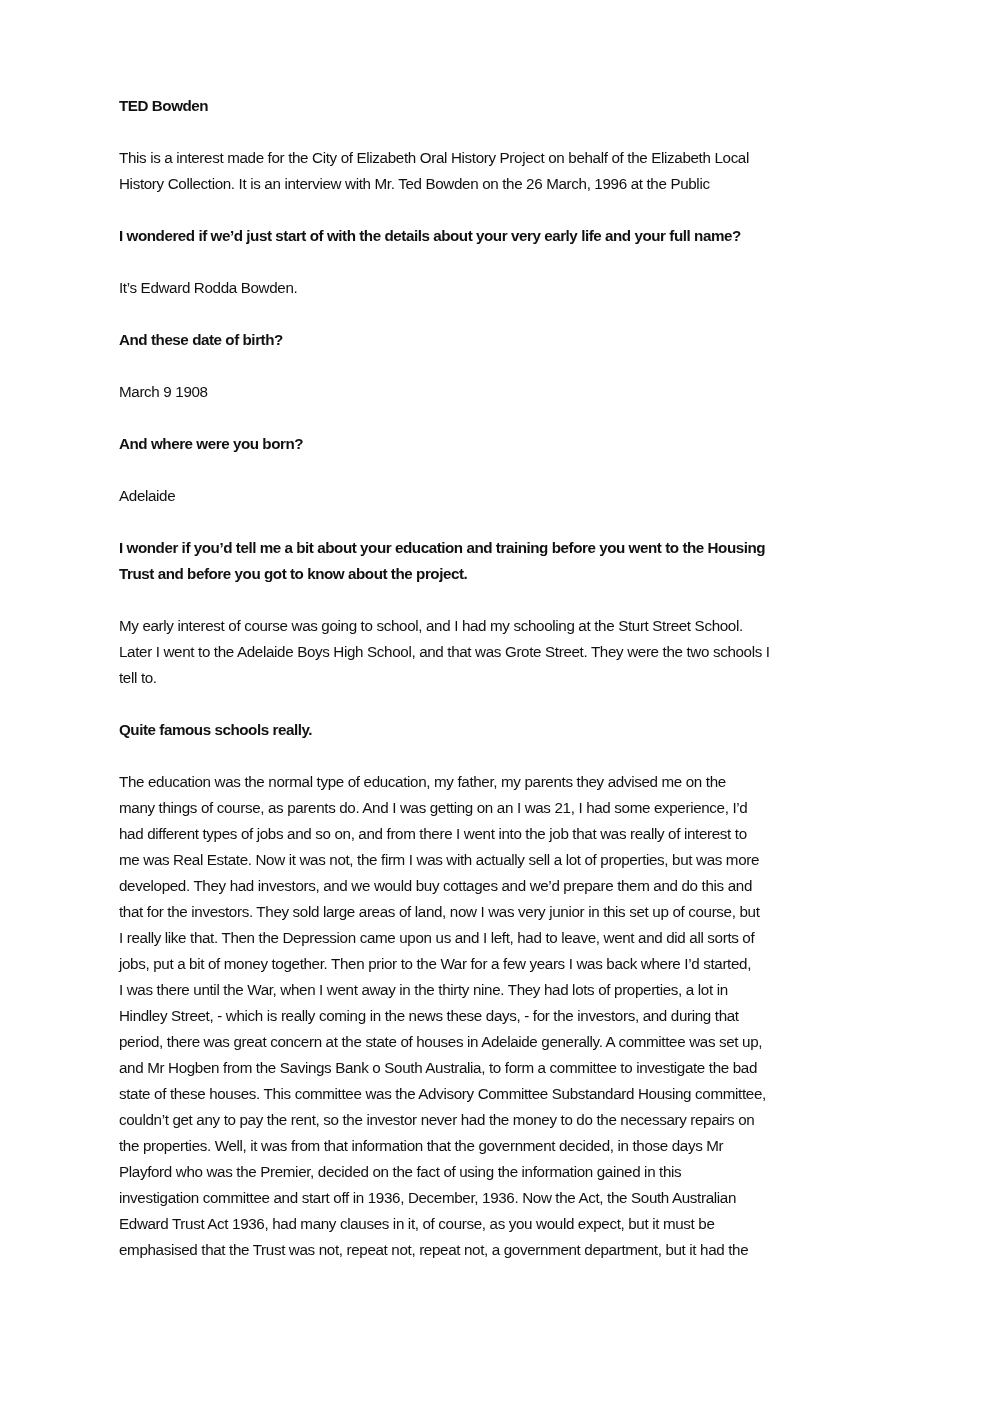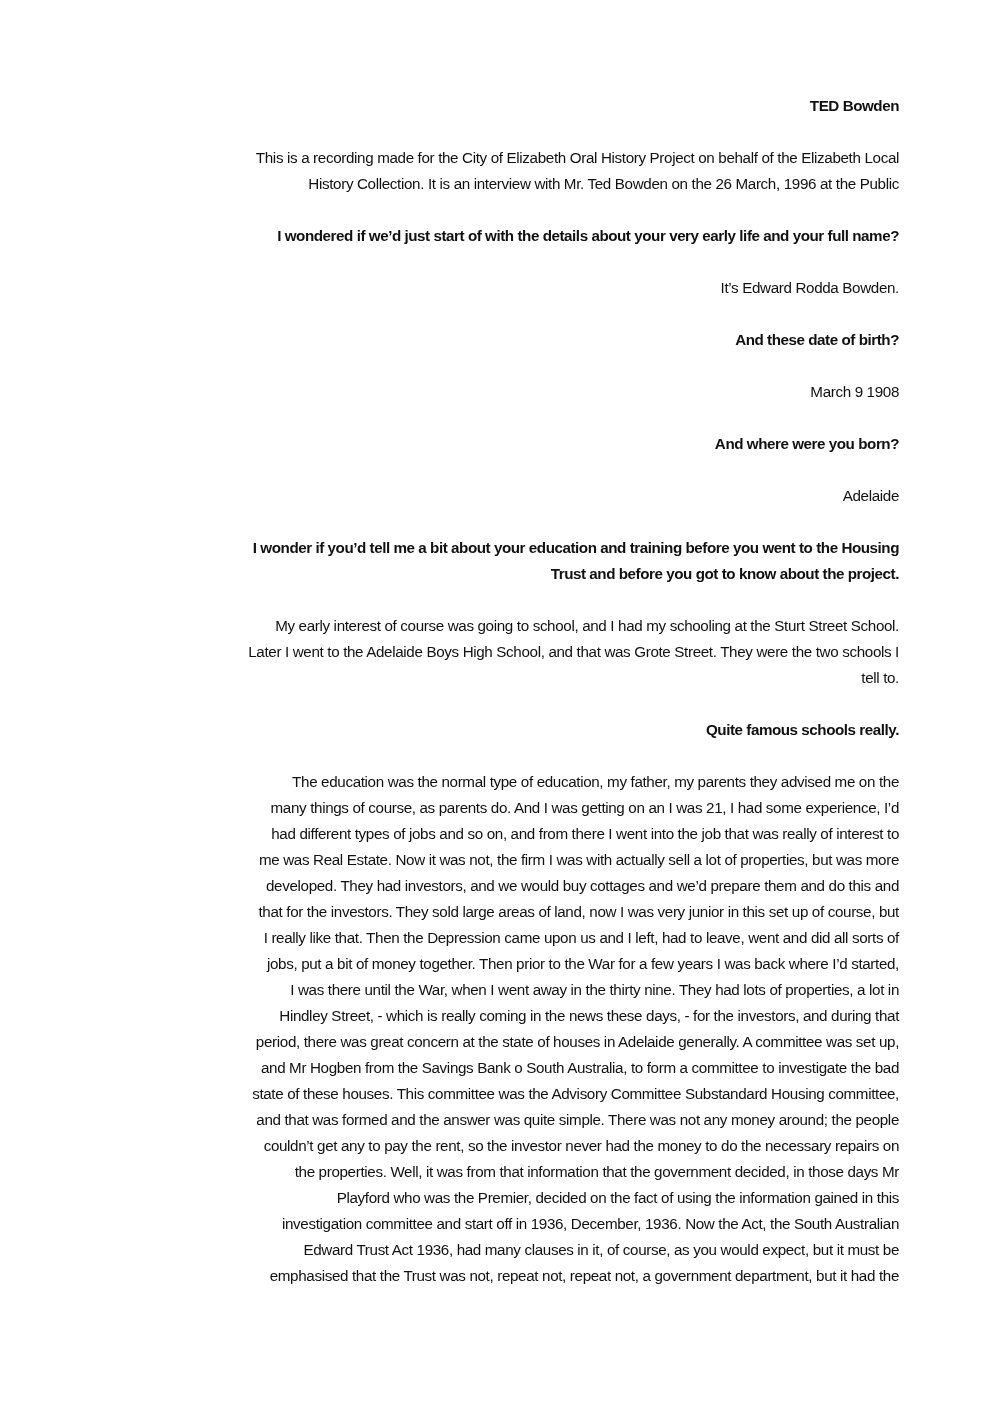--- a/index.html
+++ b/index.html
@@ -29,34 +29,33 @@
       height: 26px;
       letter-spacing: -0.35px;
       transform-origin: left center;
     }
     .bold {
       font-weight: bold;
       letter-spacing: -0.45px;
     }
     .para {
       margin-bottom: 26px;
-      text-align: right;
     }
   </style>
 </head>
 <body>
 
 <div class="page">
 
   <div class="para">
     <span class="line bold">TED Bowden</span>
   </div>
 
   <div class="para">
-    <span class="line">This is a recording made for the City of Elizabeth Oral History Project on behalf of the Elizabeth Local</span>
+    <span class="line">This is a interest made for the City of Elizabeth Oral History Project on behalf of the Elizabeth Local</span>
     <span class="line">History Collection. It is an interview with Mr. Ted Bowden on the 26 March, 1996 at the Public</span>
   </div>
 
   <div class="para">
     <span class="line bold">I wondered if we’d just start of with the details about your very early life and your full name?</span>
   </div>
 
   <div class="para">
     <span class="line">It’s Edward Rodda Bowden.</span>
   </div>
@@ -99,21 +98,20 @@
     <span class="line">me was Real Estate. Now it was not, the firm I was with actually sell a lot of properties, but was more</span>
     <span class="line">developed. They had investors, and we would buy cottages and we’d prepare them and do this and</span>
     <span class="line">that for the investors. They sold large areas of land, now I was very junior in this set up of course, but</span>
     <span class="line">I really like that. Then the Depression came upon us and I left, had to leave, went and did all sorts of</span>
     <span class="line">jobs, put a bit of money together. Then prior to the War for a few years I was back where I’d started,</span>
     <span class="line">I was there until the War, when I went away in the thirty nine. They had lots of properties, a lot in</span>
     <span class="line">Hindley Street, -  which is really coming in the news these days, - for the investors, and during that</span>
     <span class="line">period, there was great concern at the state of houses in Adelaide generally. A committee was set up,</span>
     <span class="line">and Mr Hogben from the Savings Bank o South Australia, to form a committee to investigate the bad</span>
     <span class="line">state of these houses. This committee was the Advisory Committee Substandard Housing committee,</span>
-    <span class="line">and that was formed and the answer was quite simple. There was not any money around; the people</span>
     <span class="line">couldn’t get any to pay the rent, so the investor never had the money to do the necessary repairs on</span>
     <span class="line">the properties. Well, it was from that information that the government decided, in those days Mr</span>
     <span class="line">Playford who was the Premier, decided on the fact of using the information gained in this</span>
     <span class="line">investigation committee and start off in 1936, December, 1936.  Now the Act, the South Australian</span>
     <span class="line">Edward Trust Act 1936, had many clauses in it, of course, as you would expect, but it must be</span>
     <span class="line">emphasised that the Trust was not, repeat not, repeat not, a government department, but it had the</span>
   </div>
 
 </div>
 

